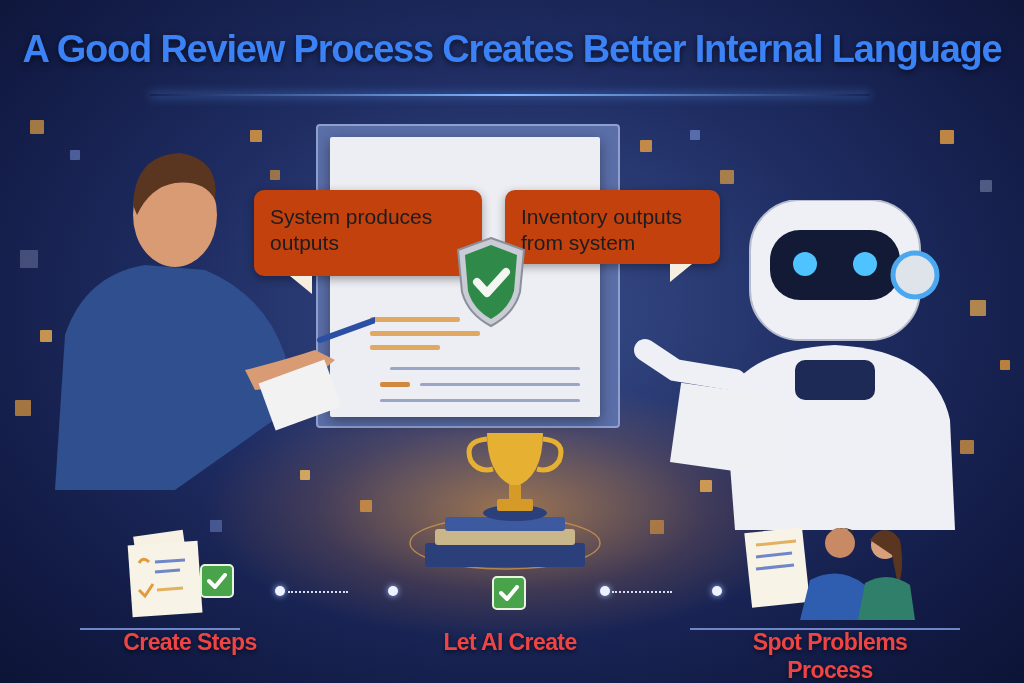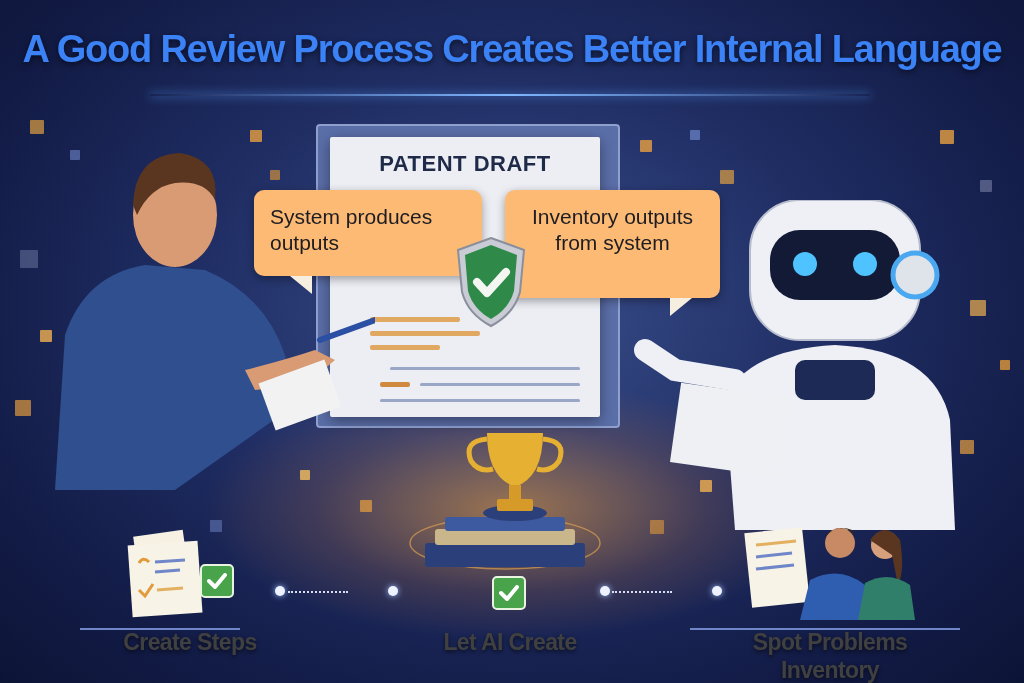--- a/index.html
+++ b/index.html
@@ -10,31 +10,31 @@
     background:radial-gradient(ellipse, rgba(255,170,60,0.55) 0%, rgba(255,140,40,0.15) 45%, rgba(0,0,0,0) 70%);}
   .pix{position:absolute;border-radius:1px;}
   .title{position:absolute;left:0;top:28px;width:1024px;text-align:center;color:#3b82f6;
     font-weight:bold;font-size:38px;letter-spacing:-1.2px;text-shadow:0 2px 6px rgba(0,0,0,0.6);}
   .titleline{position:absolute;left:150px;top:94px;width:720px;height:2px;
     background:linear-gradient(90deg, rgba(80,150,255,0), #7fb6ff, rgba(80,150,255,0));box-shadow:0 0 10px #5aa0ff;}
   .monitor{position:absolute;left:316px;top:124px;width:300px;height:300px;background:#5a6ea8;border:2px solid #8fa0cf;border-radius:4px;}
   .doc{position:absolute;left:330px;top:137px;width:270px;height:280px;background:#eceef4;border-radius:2px;box-shadow:0 4px 14px rgba(0,0,0,0.4);}
   .doc-title{position:absolute;left:0;top:14px;width:270px;text-align:center;font-weight:bold;font-size:22px;color:#1e2a48;letter-spacing:0.5px;}
   .dl{position:absolute;height:5px;border-radius:2px;}
-  .bubble{position:absolute;background:#fdba74;border-radius:10px;box-shadow:0 3px 10px rgba(0,0,0,0.35);
+  .bubble{position:absolute;background:#c2410c;border-radius:10px;box-shadow:0 3px 10px rgba(0,0,0,0.35);
     color:#1c1c22;font-size:21px;line-height:26px;padding:14px 16px;box-sizing:border-box;}
   .bubble:after{content:"";position:absolute;bottom:-18px;width:0;height:0;border-style:solid;}
   .b1:after{left:36px;border-width:18px 0 0 22px;border-color:#f6efdf transparent transparent transparent;}
   .b2:after{right:28px;border-width:18px 22px 0 0;border-color:#f6efdf transparent transparent transparent;}
   .shield{position:absolute;left:454px;top:236px;width:74px;height:92px;}
   .person{position:absolute;}
   .robot{position:absolute;}
   .stepbox{position:absolute;}
   .check{position:absolute;width:30px;height:30px;background:#49a34a;border-radius:5px;border:2px solid #e8f3e0;display:flex;align-items:center;justify-content:center;}
-  .label{position:absolute;color:#404040;font-weight:bold;font-size:23px;text-align:center;letter-spacing:-0.6px;text-shadow:0 2px 4px rgba(0,0,0,0.6);line-height:28px;}
+  .label{position:absolute;color:#ef4444;font-weight:bold;font-size:23px;text-align:center;letter-spacing:-0.6px;text-shadow:0 2px 4px rgba(0,0,0,0.6);line-height:28px;}
   .hline{position:absolute;height:2px;background:#6f86c9;}
   .dots{position:absolute;height:0;border-top:2px dotted #d8dff5;}
   .node{position:absolute;width:10px;height:10px;border-radius:50%;background:#eef2ff;box-shadow:0 0 6px #9fc0ff;}
 </style>
 </head>
 <body>
 
 <div class="glow"></div>
 
 <div>
@@ -60,34 +60,33 @@
   <div class="pix" style="left:360px;top:500px;width:12px;height:12px;background:#e8a040;opacity:.7"></div>
   <div class="pix" style="left:650px;top:520px;width:14px;height:14px;background:#e09a3a;opacity:.6"></div>
   <div class="pix" style="left:210px;top:520px;width:12px;height:12px;background:#6f86c9;opacity:.5"></div>
 </div>
 
 <div class="title">A Good Review Process Creates Better Internal Language</div>
 <div class="titleline"></div>
 
 <div class="monitor"></div>
 <div class="doc">
-  <div class="doc-title">PATENT DRAFT</div>
   <div class="dl" style="left:40px;top:180px;width:90px;background:#e0a860"></div>
   <div class="dl" style="left:40px;top:194px;width:110px;background:#e0a860"></div>
   <div class="dl" style="left:40px;top:208px;width:70px;background:#e0a860"></div>
   <div class="dl" style="left:60px;top:230px;width:190px;height:3px;background:#9aa6c6"></div>
   <div class="dl" style="left:50px;top:245px;width:30px;background:#d08a40"></div>
   <div class="dl" style="left:90px;top:246px;width:160px;height:3px;background:#9aa6c6"></div>
   <div class="dl" style="left:50px;top:262px;width:200px;height:3px;background:#9aa6c6"></div>
 </div>
 
 <div class="bubble b1" style="left:254px;top:190px;width:228px;height:86px;">
   <span>System produces outputs</span>
 </div>
-<div class="bubble b2" style="left:505px;top:190px;width:215px;height:108px;text-align:center;">
+<div class="bubble b2" style="left:505px;top:190px;width:215px;height:74px;text-align:left;">
   <span>Inventory outputs from system</span>
 </div>
 
 <svg class="shield" viewBox="0 0 74 92">
   <path d="M37 2 L70 14 L66 56 Q60 78 37 90 Q14 78 8 56 L4 14 Z" fill="#c9ccd4" stroke="#8a8f9c" stroke-width="2"></path>
   <path d="M37 9 L63 19 L60 55 Q55 73 37 83 Q19 73 14 55 L11 19 Z" fill="#2f8a4a"></path>
   <path d="M23 46 L33 57 L52 36" fill="none" stroke="#f4f6f2" stroke-width="8" stroke-linecap="round" stroke-linejoin="round"></path>
 </svg>
 
 <svg class="person" style="left:55px;top:145px;" width="320" height="345" viewBox="0 0 320 345">
@@ -161,13 +160,13 @@
 <div class="hline" style="left:690px;top:628px;width:270px;"></div>
 <div class="node" style="left:275px;top:586px;"></div>
 <div class="dots" style="left:288px;top:591px;width:60px;"></div>
 <div class="node" style="left:388px;top:586px;"></div>
 <div class="node" style="left:600px;top:586px;"></div>
 <div class="dots" style="left:612px;top:591px;width:60px;"></div>
 <div class="node" style="left:712px;top:586px;"></div>
 
 <div class="label" style="left:90px;top:628px;width:200px;">Create Steps</div>
 <div class="label" style="left:405px;top:628px;width:210px;">Let AI Create</div>
-<div class="label" style="left:735px;top:628px;width:190px;">Spot Problems Inventory</div>
+<div class="label" style="left:735px;top:628px;width:190px;">Spot Problems Process</div>
 
 </body></html>

